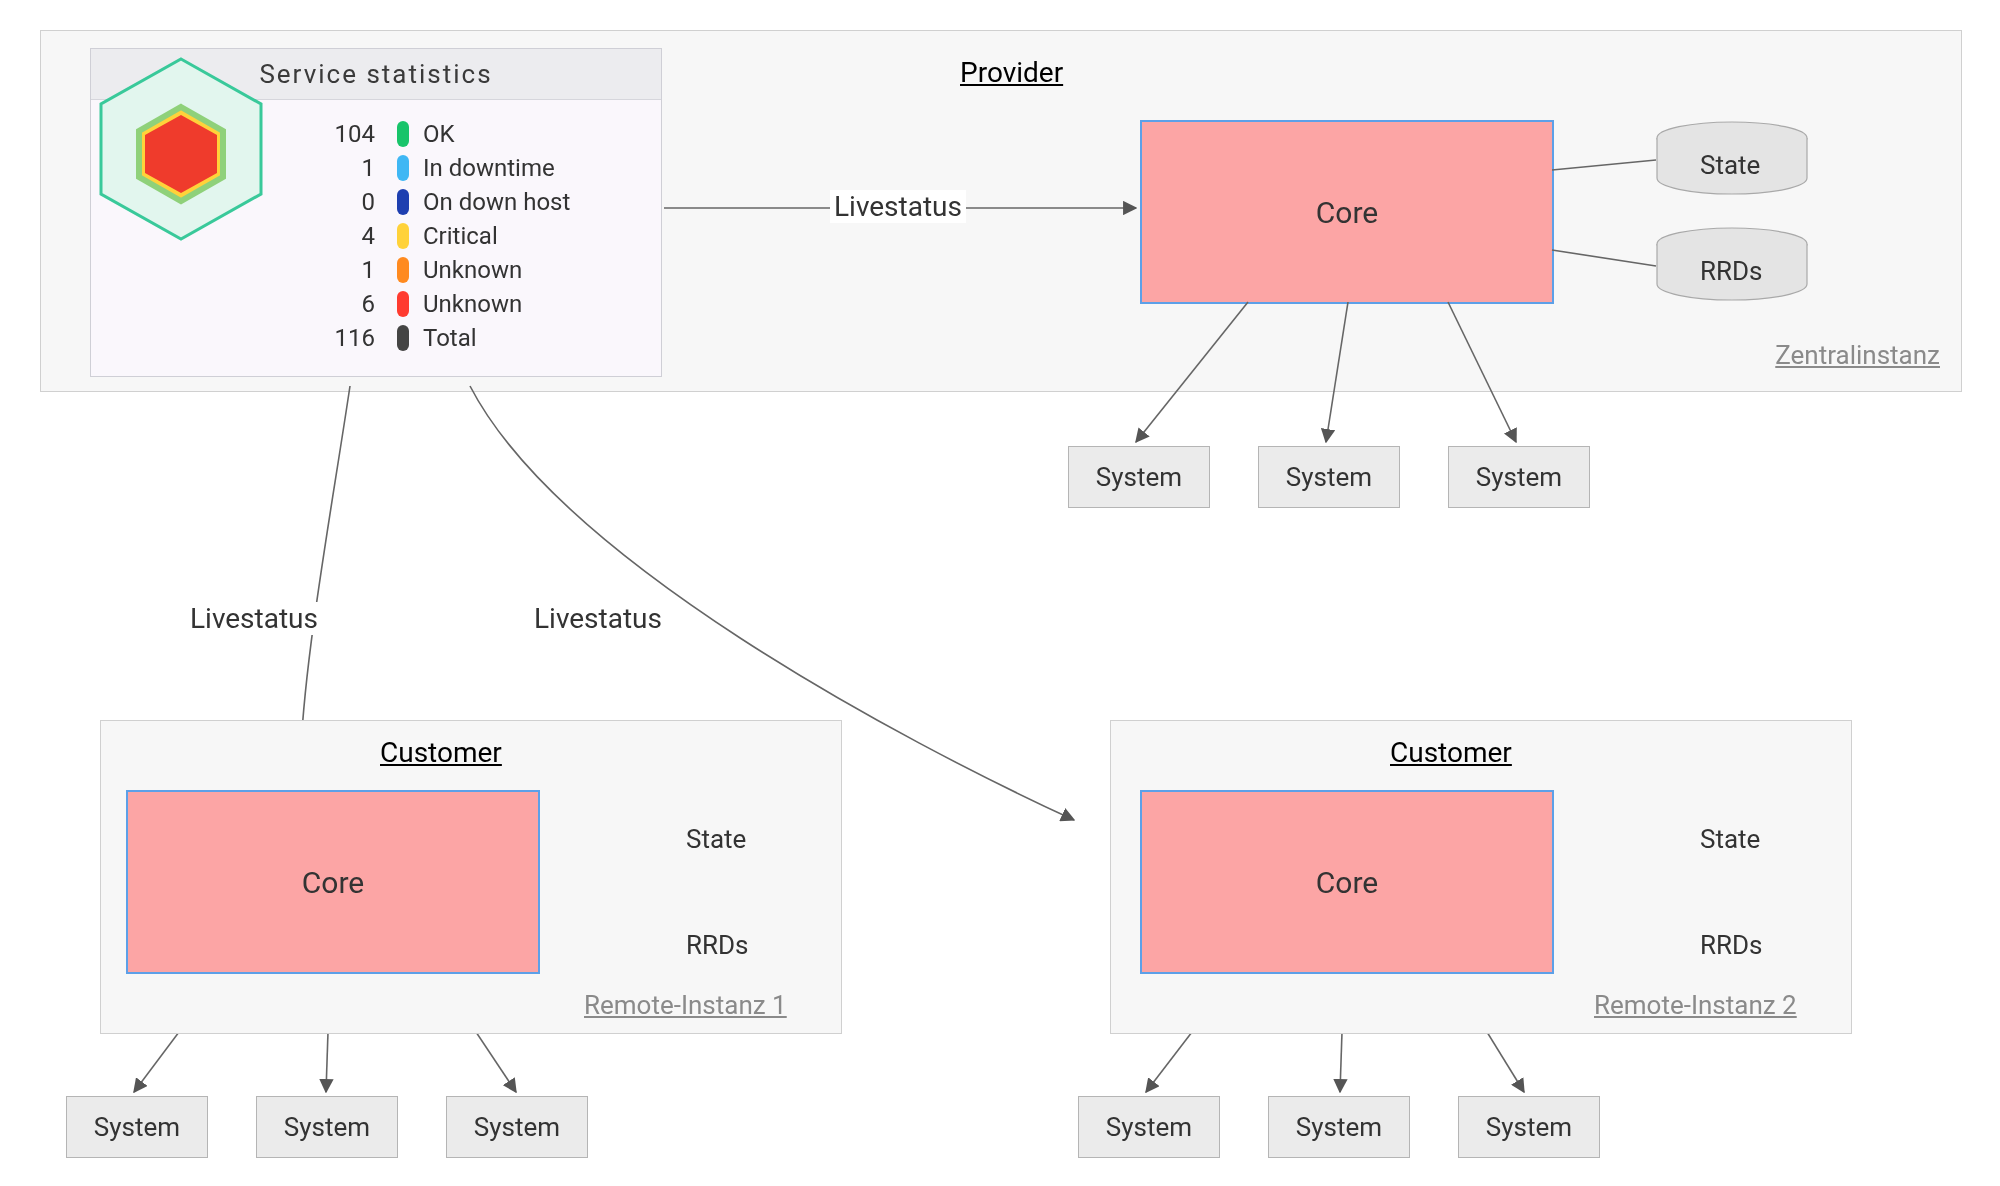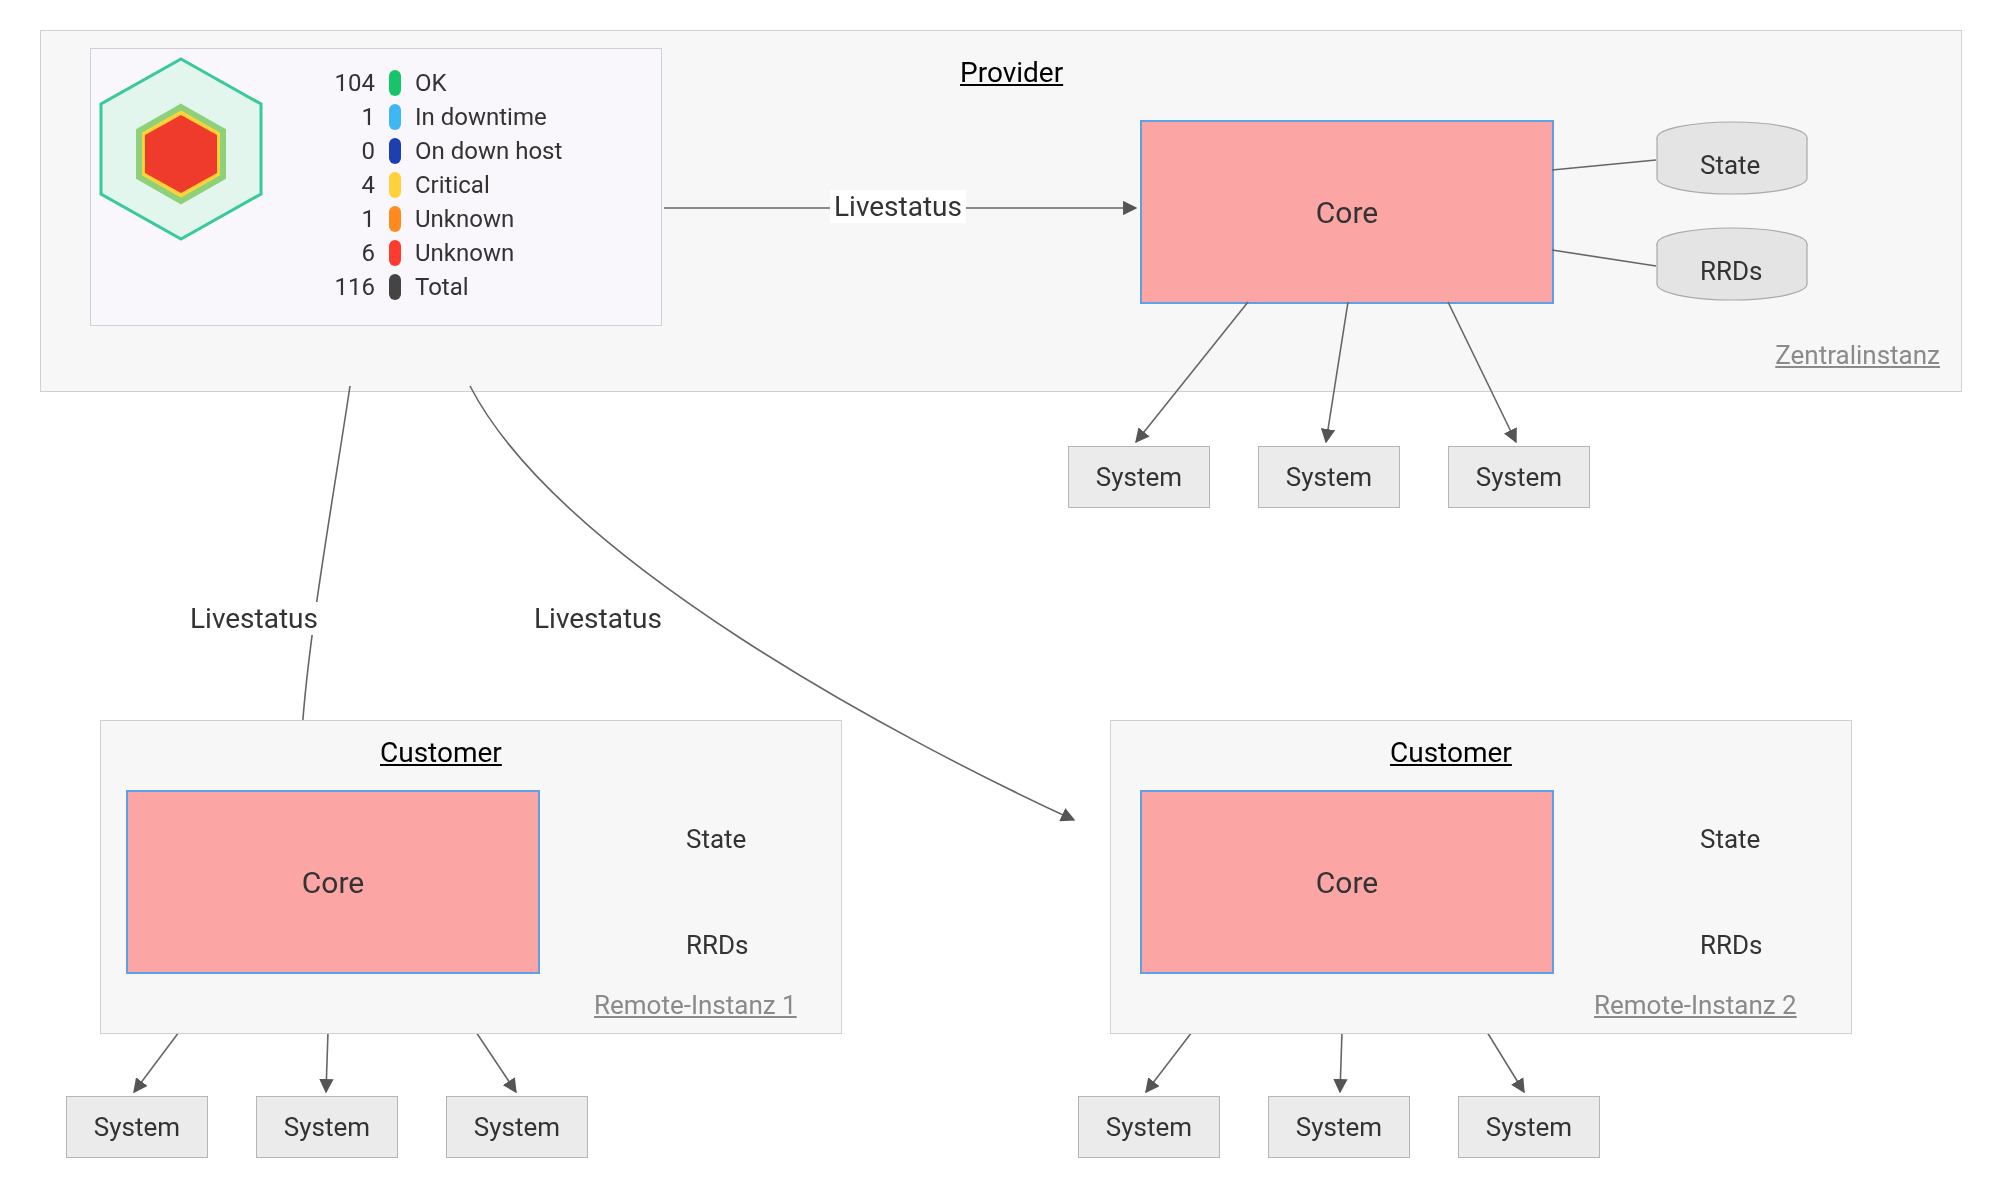--- a/index.html
+++ b/index.html
@@ -10,36 +10,37 @@
   .core{position:absolute;background:#fca5a5;border:2px solid #5da0e8;display:flex;align-items:center;justify-content:center;font-size:30px;color:#333;}
   .sysbox{position:absolute;background:#ebebeb;border:1px solid #b5b5b5;display:flex;align-items:center;justify-content:center;font-size:26px;color:#333;}
   .cyl-label{position:absolute;font-size:26px;color:#333;text-align:center;}
   .edge-label{position:absolute;font-size:28px;color:#333;background:#fff;padding:0 4px;}
   svg{position:absolute;left:0;top:0;overflow:visible;}
   .stats-card{position:absolute;background:#faf7fc;border:1px solid #cfcfd6;}
   .stats-header{background:#ececef;border-bottom:1px solid #d6d6dc;text-align:center;font-size:26px;letter-spacing:2px;color:#3a3a3a;padding:10px 0;}
   .stats-body{display:flex;align-items:center;padding:14px 24px 18px 24px;}
   .stats-legend{flex:1;}
   .stats-row{display:flex;align-items:center;margin:6px 0;font-size:24px;color:#333;}
-  .stats-count{width:60px;text-align:right;margin-right:14px;}
+  .stats-count{width:60px;text-align:right;margin-right:22px;}
   .stats-chip{width:12px;height:26px;border-radius:6px;margin-right:14px;}
   .hex-wrap{width:200px;height:210px;display:flex;align-items:center;justify-content:center;}
   .cyl{fill:#e4e4e4;stroke:#a9a9a9;stroke-width:1.2;}
   .conn{fill:none;stroke:#666;stroke-width:1.6;}
 </style>
 </head>
 <body>
 
 <div class="canvas">
 
   <div class="panel" style="left:40px;top:30px;width:1920px;height:360px;"></div>
   <div class="panel-title" style="left:960px;top:56px;">Provider</div>
   <div class="panel-footer" style="right:60px;top:340px;">Zentralinstanz</div>
 
   <div class="stats-card" style="left:90px;top:48px;width:570px;">
+    <div class="stats-header">Service statistics</div>
     <div class="stats-body">
       <div class="hex-wrap">
         <svg width="180" height="200" viewBox="0 0 180 200">
 
           <polygon points="90,10 170,55 170,145 90,190 10,145 10,55" fill="#e2f6ee" stroke="#39c99a" stroke-width="3"></polygon>
 
           <polygon points="90,58 132,82 132,128 90,152 48,128 48,82" fill="#ffd23a" stroke="#8fd17a" stroke-width="6"></polygon>
 
           <polygon points="90,66 126,86 126,124 90,144 54,124 54,86" fill="#ef3b2c"></polygon>
         </svg>
@@ -155,21 +156,21 @@
   <div class="edge-label" style="left:830px;top:190px;">Livestatus</div>
   <div class="edge-label" style="left:186px;top:602px;">Livestatus</div>
   <div class="edge-label" style="left:530px;top:602px;">Livestatus</div>
 
   <div class="sysbox" style="left:1068px;top:446px;width:140px;height:60px;">System</div>
   <div class="sysbox" style="left:1258px;top:446px;width:140px;height:60px;">System</div>
   <div class="sysbox" style="left:1448px;top:446px;width:140px;height:60px;">System</div>
 
   <div class="panel" style="left:100px;top:720px;width:740px;height:312px;"></div>
   <div class="panel-title" style="left:380px;top:736px;">Customer</div>
-  <div class="panel-footer" style="left:584px;top:990px;margin-left:10px;">Remote-Instanz 1</div>
+  <div class="panel-footer" style="left:584px;top:990px;">Remote-Instanz 1</div>
   <div class="core" style="left:126px;top:790px;width:410px;height:180px;">
     <span>Core</span>
   </div>
   <div class="cyl-label" style="left:686px;top:824px;">State</div>
   <div class="cyl-label" style="left:686px;top:930px;">RRDs</div>
   <div class="sysbox" style="left:66px;top:1096px;width:140px;height:60px;">System</div>
   <div class="sysbox" style="left:256px;top:1096px;width:140px;height:60px;">System</div>
   <div class="sysbox" style="left:446px;top:1096px;width:140px;height:60px;">System</div>
 
   <div class="panel" style="left:1110px;top:720px;width:740px;height:312px;"></div>

